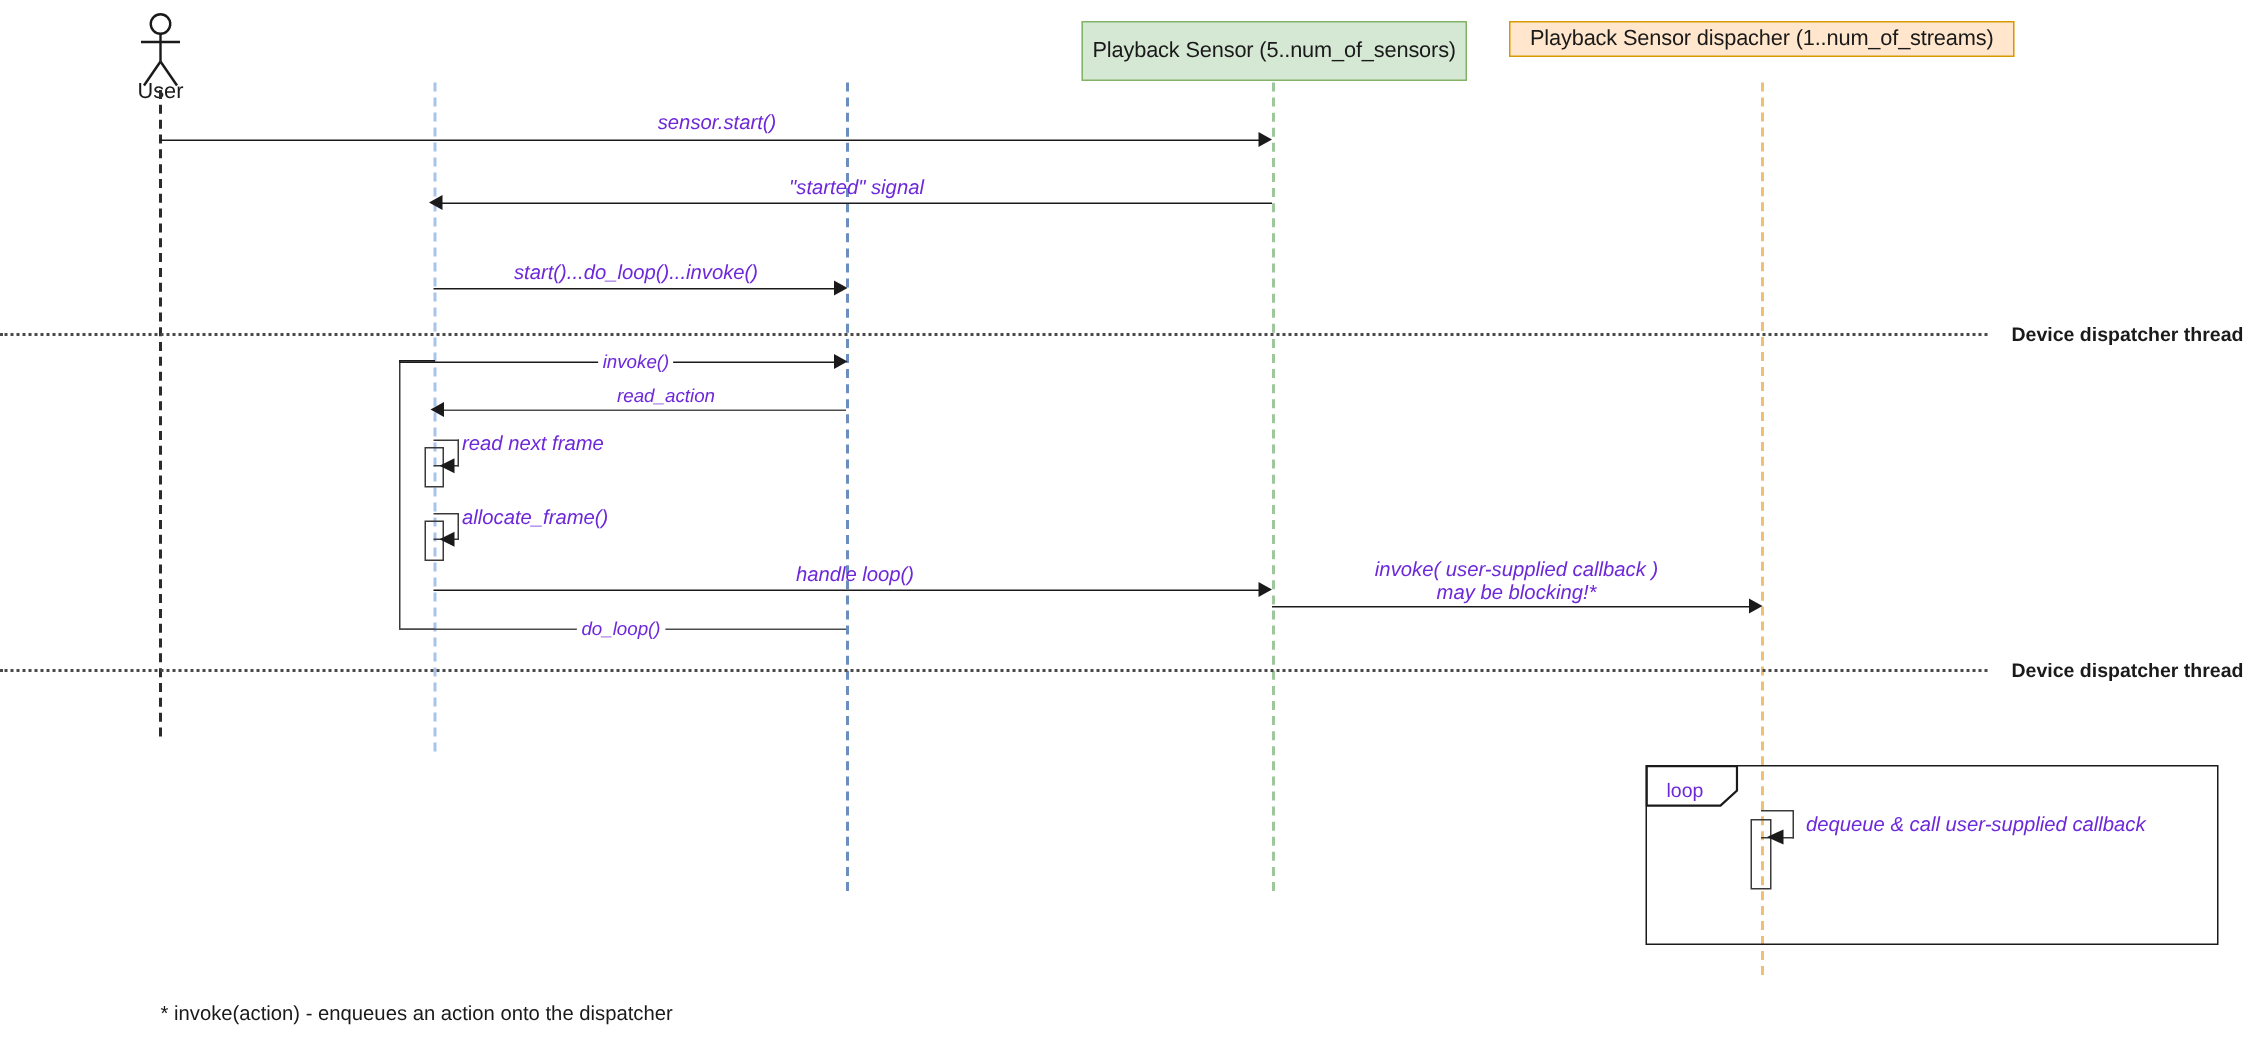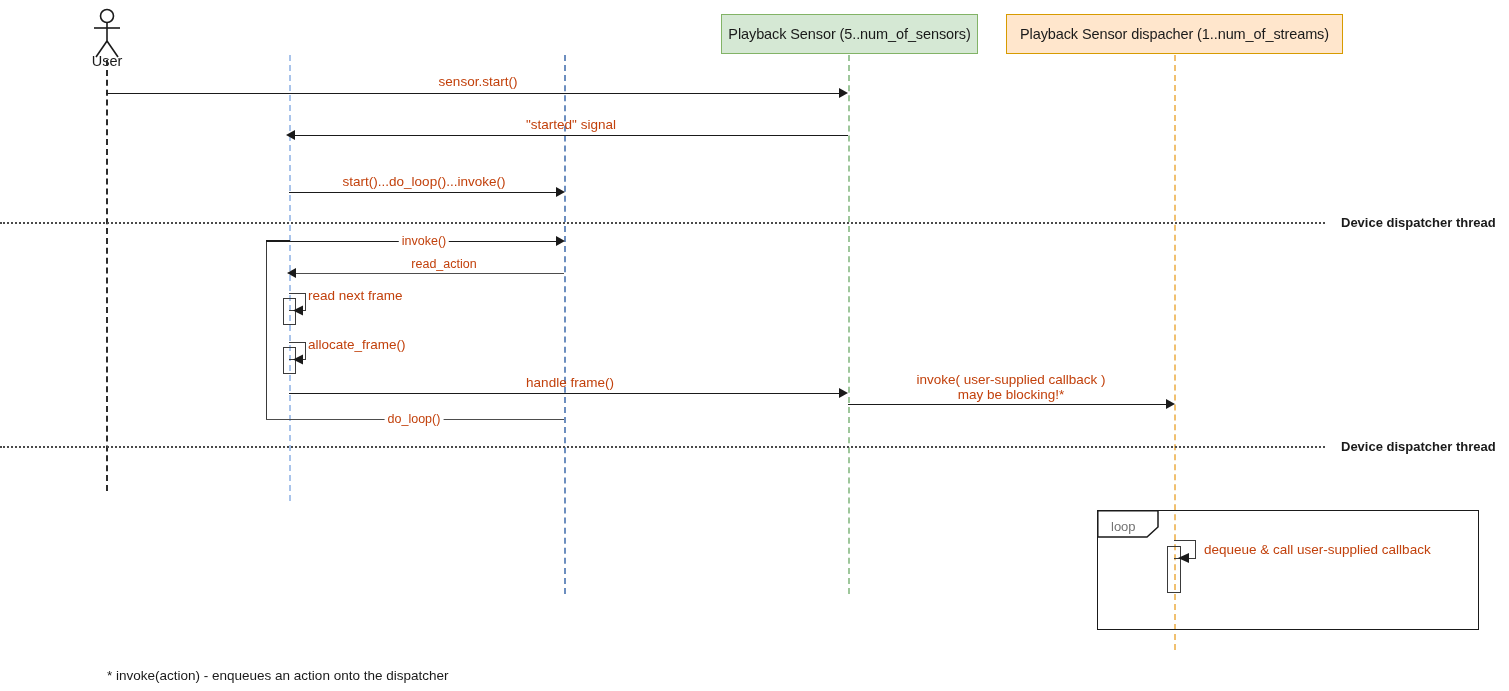--- a/index.html
+++ b/index.html
@@ -94,23 +94,24 @@
   .arrowhead.right {
     border-left: 9px solid #1a1a1a;
   }
   .arrowhead.left {
     border-right: 9px solid #1a1a1a;
   }
 
   .msg-label {
     position: absolute;
     font-size: 12.5px;
-    color: #c2410c;
+    color: #6d28d9;
     white-space: nowrap;
     line-height: 15px;
+    font-style: italic;
   }
   .msg-label.big { font-size: 13.5px; }
   .msg-label.center { transform: translateX(-50%); text-align: center; }
   .msg-label.inline {
     background: #ffffff;
     padding: 0 3px;
   }
 
   
   .selfcall {
@@ -138,21 +139,21 @@
   
   .fragment {
     position: absolute;
     box-sizing: border-box;
     border: 1.5px solid #1a1a1a;
     background: transparent;
   }
   .fragment-tab-label {
     position: absolute;
     font-size: 13px;
-    color: #737373;
+    color: #6d28d9;
     white-space: nowrap;
   }
 
   
   .footnotes {
     position: absolute;
     font-size: 13.5px;
     color: #1a1a1a;
     line-height: 19px;
     white-space: pre;
@@ -171,21 +172,21 @@
     <line x1="19" y1="33" x2="30" y2="49" stroke="#1a1a1a" stroke-width="1.6"></line>
   </svg>
   <div class="actor-label" style="left:76px; top:53px; width:62px;">User</div>
 
 
 
   <div class="participant green" style="left:721px; top:14px; width:257px; height:40px;">
     <span>Playback Sensor (5..num_of_sensors)</span>
   </div>
 
-  <div class="participant orange" style="left:1006px; top:14px; width:337px; height:40px;justify-content:center;">
+  <div class="participant orange" style="left:1006px; top:14px; width:337px; height:24px;justify-content:center;">
     <span>Playback Sensor dispacher (1..num_of_streams)</span>
   </div>
 
   <div class="lifeline black" style="left:106px;  top:60px;  height:431px;"></div>
   <div class="lifeline blue" style="left:289px;  top:55px;  height:446px;"></div>
   <div class="lifeline blue2" style="left:564px;  top:55px;  height:539px;"></div>
   <div class="lifeline green" style="left:848px;  top:55px;  height:539px;"></div>
   <div class="lifeline orange" style="left:1174px; top:55px;  height:595px;"></div>
 
   <div class="msg-label big center" style="left:478px; top:74px;">sensor.start()</div>
@@ -221,21 +222,21 @@
   </svg>
   <div class="msg-label big" style="left:308px; top:288px;">read next frame</div>
 
   <div class="selfcall" style="left:289px; top:342px; width:17px; height:18px;"></div>
   <div class="activation" style="left:283px; top:347px; width:13px; height:27px;"></div>
   <svg style="position:absolute; left:293px; top:354px;" width="12" height="11">
     <polygon points="0,5.5 10,0.5 10,10.5" fill="#1a1a1a"></polygon>
   </svg>
   <div class="msg-label big" style="left:308px; top:337px;">allocate_frame()</div>
 
-  <div class="msg-label big center" style="left:570px; top:375px;">handle frame()</div>
+  <div class="msg-label big center" style="left:570px; top:375px;">handle loop()</div>
   <div class="msg-line" style="left:289px; top:393px; width:554px;"></div>
   <div class="arrowhead right" style="left:839px; top:388px;"></div>
 
   <div class="msg-label big center" style="left:1011px; top:372px; text-align:center;">
     <div>invoke( user-supplied callback )</div>
     <div>may be blocking!*</div>
   </div>
   <div class="msg-line" style="left:848px; top:404px; width:321px;"></div>
   <div class="arrowhead right" style="left:1166px; top:399px;"></div>
 

